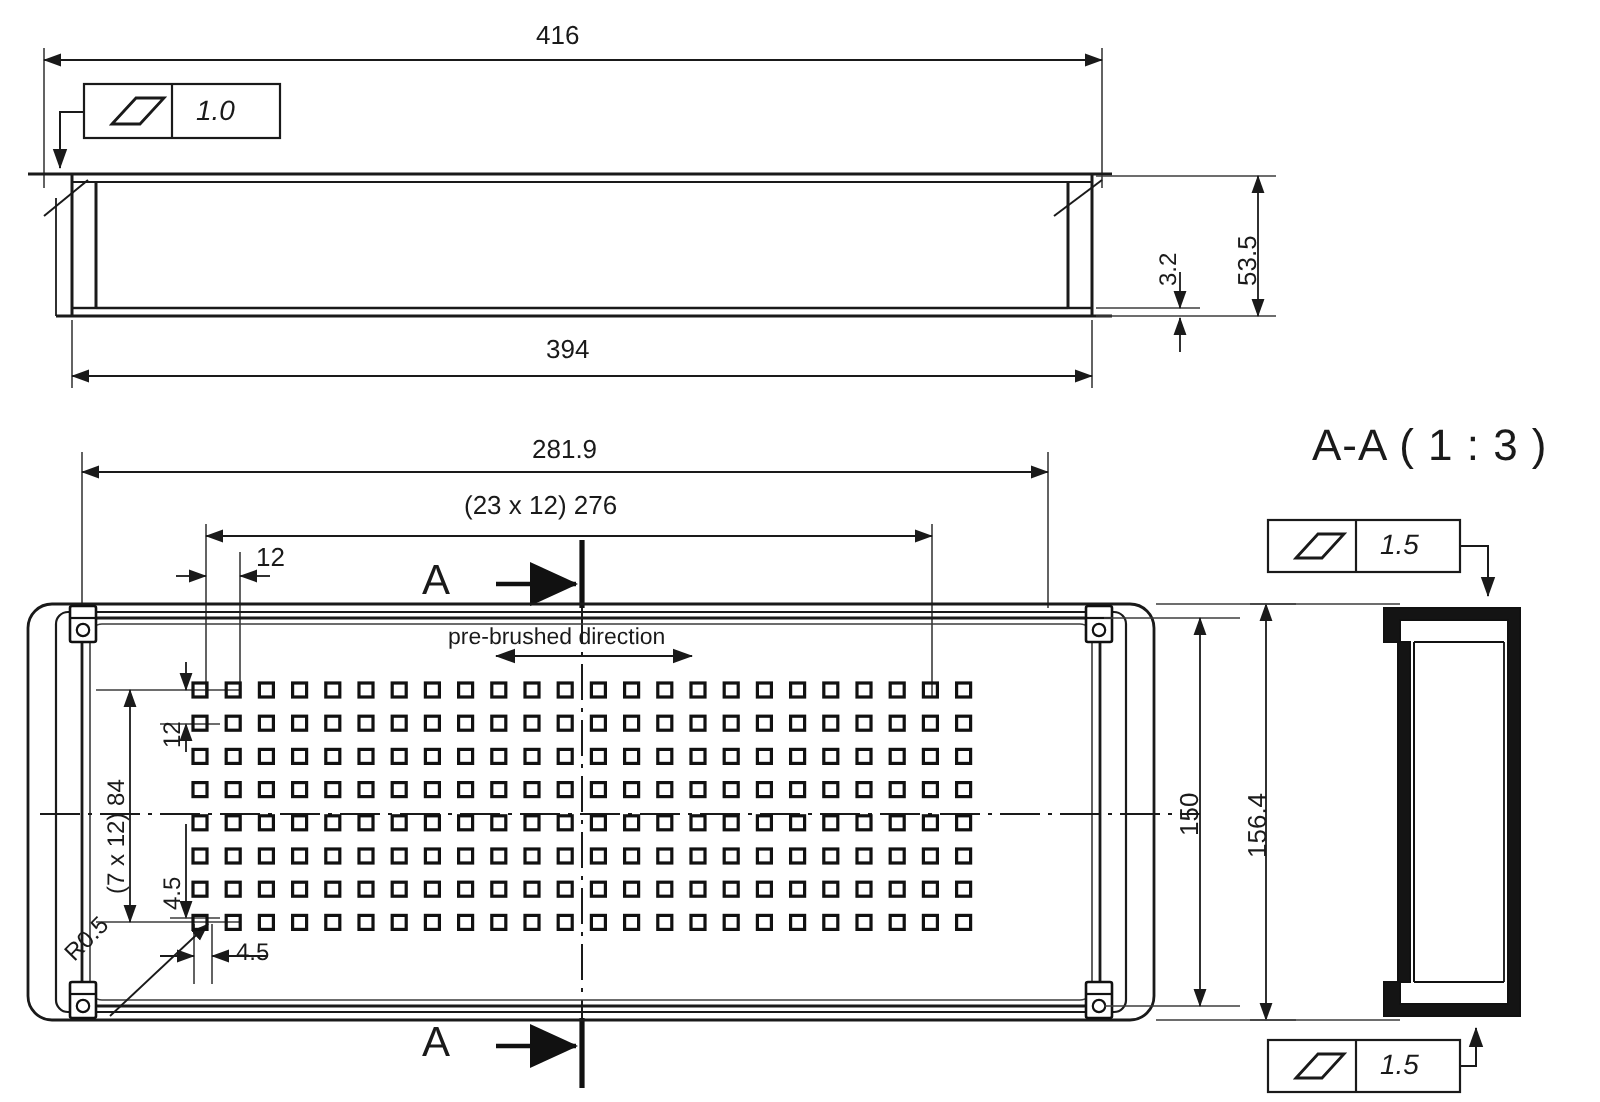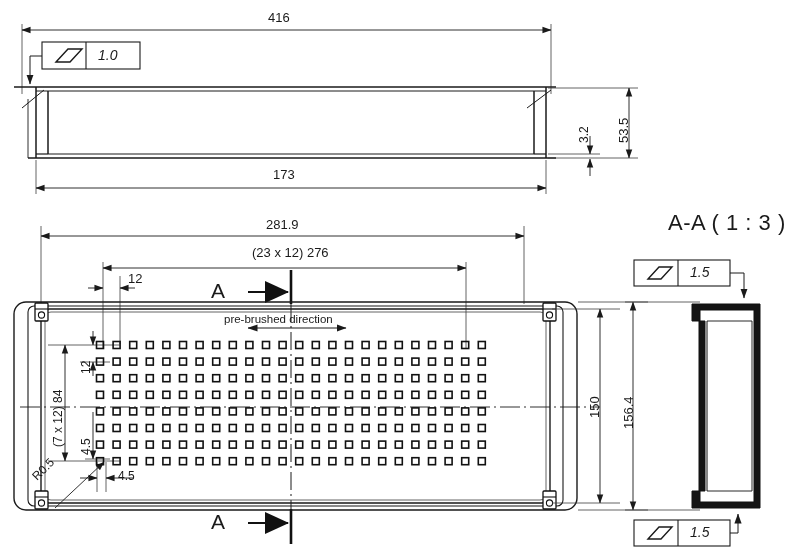--- a/index.html
+++ b/index.html
@@ -416,29 +416,29 @@
         <rect x="445.10" y="453.70" width="7" height="7"></rect>
         <rect x="461.70" y="453.70" width="7" height="7"></rect>
         <rect x="478.30" y="453.70" width="7" height="7"></rect>
       </g>
   </svg>
 
   <div class="lbl dim" style="left:268px;top:7px;">416</div>
 
   <div class="lbl tolval" style="left:98px;top:44px;">1.0</div>
 
-  <div class="lbl dim" style="left:273px;top:164px;">173</div>
+  <div class="lbl dim" style="left:273px;top:164px;">394</div>
 
   <div class="lbl dim rot90" style="left:617px;top:139px;">53.5</div>
 
   <div class="lbl dimsm rot90" style="left:578px;top:139px;">3.2</div>
 
   <div class="lbl dim" style="left:266px;top:214px;">281.9</div>
 
-  <div class="lbl dim" style="left:232px;top:242px;margin-left:20px;">(23  x 12) 276</div>
+  <div class="lbl dim" style="left:232px;top:242px;">(23  x 12) 276</div>
 
   <div class="lbl dim" style="left:128px;top:268px;">12</div>
 
   <div class="lbl secletter" style="left:211px;top:276px;">A</div>
 
   <div class="lbl secletter" style="left:211px;top:507px;">A</div>
 
   <div class="lbl brush" style="left:224px;top:310px;">pre-brushed direction</div>
 
   <div class="lbl dimsm rot90" style="left:52px;top:443px;">(7 x 12) 84</div>
@@ -448,19 +448,19 @@
   <div class="lbl dimsm rot90" style="left:80px;top:451px;">4.5</div>
 
   <div class="lbl dimsm" style="left:118px;top:466px;">4.5</div>
 
   <div class="lbl dimsm rotdiag" style="left:30px;top:470px;">R0.5</div>
 
   <div class="lbl dim rot90" style="left:588px;top:414px;">150</div>
 
   <div class="lbl dim rot90" style="left:622px;top:425px;">156.4</div>
 
-  <div class="lbl title" style="left:656px;top:208px;margin-left:12px;">A-A ( 1 : 3 )</div>
+  <div class="lbl title" style="left:656px;top:208px;">A-A ( 1 : 3 )</div>
 
   <div class="lbl tolval" style="left:690px;top:261px;">1.5</div>
 
   <div class="lbl tolval" style="left:690px;top:521px;">1.5</div>
 
 </div>
 
 </body></html>

